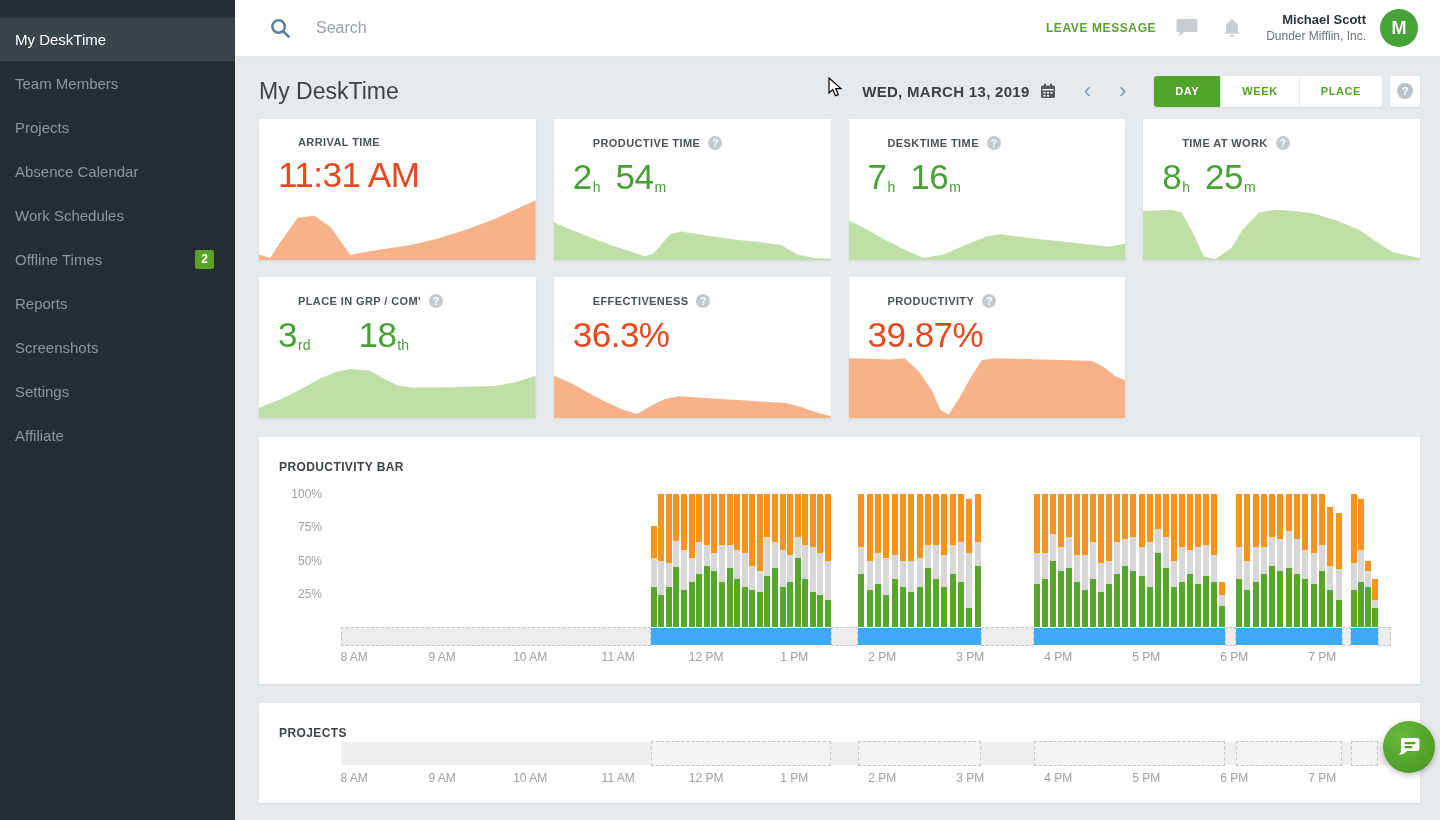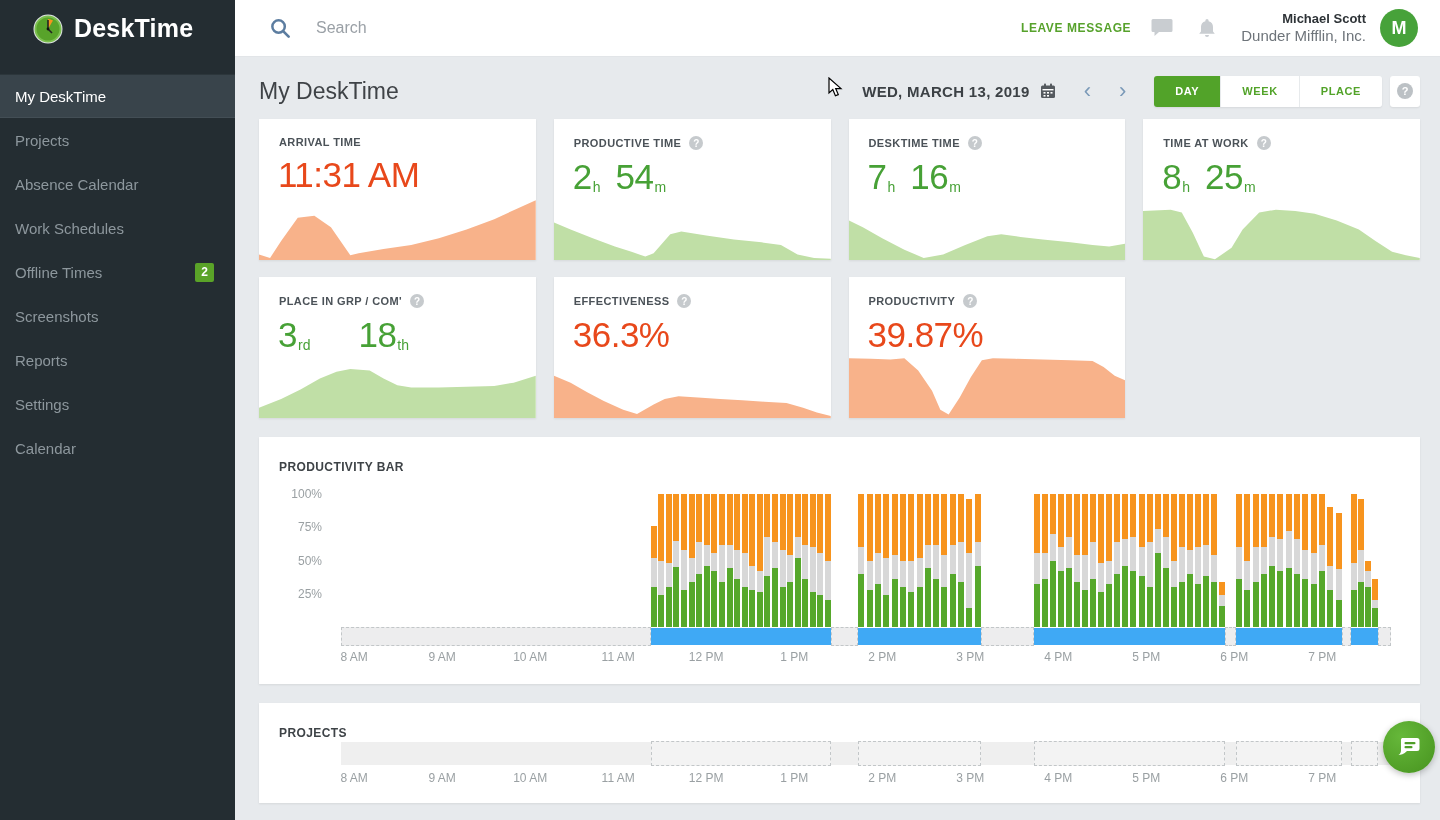--- a/index.html
+++ b/index.html
@@ -21,21 +21,21 @@
   .main { flex:1; display:flex; flex-direction:column; position:relative; }
 
   .topbar { height:57px; background:#ffffff; display:flex; align-items:center; padding:0 22px 0 34px; border-bottom:1px solid #e2e5e8; }
   .search-wrap { display:flex; align-items:center; gap:24px; flex:1; }
   .search-input { border:none; outline:none; font-size:16px; color:#3c4043; width:420px; font-family:"Liberation Sans",sans-serif; }
   .search-input::placeholder { color:#9aa0a6; }
   .leave-message { color:#57a22c; font-size:12px; font-weight:700; letter-spacing:0.6px; cursor:pointer; margin-right:20px; white-space:nowrap; }
   .top-icon { cursor:pointer; margin-right:24px; display:flex; align-items:center; }
   .user-block { text-align:right; margin-right:14px; line-height:1.25; cursor:pointer; }
   .user-name { font-size:13px; font-weight:700; color:#2e3337; }
-  .user-company { font-size:15px; color:#6e747a; }
+  .user-company { font-size:12px; color:#6e747a; }
   .avatar { width:38px; height:38px; border-radius:50%; background:#47a23a; color:#fff; font-size:18px; font-weight:700;
             display:flex; align-items:center; justify-content:center; cursor:pointer; }
 
   .content { flex:1; padding:0 20px 0 24px; position:relative; }
 
   .page-header { display:flex; align-items:center; height:62px; padding-top:6px; }
   .page-title { font-size:23px; color:#3f4347; font-weight:400; }
   .date-group { margin-left:auto; display:flex; align-items:center; gap:10px; cursor:pointer; }
   .date-label { font-size:15px; font-weight:700; color:#3c4145; letter-spacing:0.3px; }
   .chev { font-size:22px; color:#7b9ab8; cursor:pointer; padding:0 14px; user-select:none; }
@@ -47,21 +47,21 @@
   .seg-btn.active { background:#52a329; color:#ffffff; }
   .help-btn { width:30px; height:31px; background:#fff; border-radius:3px; margin-left:8px; display:flex; align-items:center;
               justify-content:center; cursor:pointer; box-shadow:0 1px 2px rgba(0,0,0,0.08); }
   .q-circle { width:16px; height:16px; border-radius:50%; background:#bcc1c5; color:#fff; font-size:11px; font-weight:700;
               display:flex; align-items:center; justify-content:center; }
 
   
   .cards-grid { display:grid; grid-template-columns:repeat(4,1fr); gap:17px 18px; margin-bottom:19px; }
   .card { background:#fff; height:141px; position:relative; overflow:hidden; box-shadow:0 1px 2px rgba(0,0,0,0.08); }
   .card-head { display:flex; align-items:center; gap:8px; padding:17px 20px 0 20px; position:relative; z-index:2; }
-  .card-title { font-size:11px; font-weight:700; color:#4b5258; letter-spacing:0.4px; }
+  .card-title { font-size:11px; font-weight:700; color:#4b5258; letter-spacing:0.4px;margin-left:19px; }
   .help-icon { width:14px; height:14px; border-radius:50%; background:#c6cacd; color:#fff; font-size:10px; font-weight:700;
                display:flex; align-items:center; justify-content:center; cursor:pointer; }
   .card-value { position:relative; z-index:2; margin:7px 0 0 19px; font-size:35px; letter-spacing:-0.5px; white-space:nowrap; }
   .card-value.green { color:#47a136; }
   .card-value.red { color:#e8481b; }
   .value-part + .value-part { margin-left:15px; }
   .card[data-card="place"] .value-part + .value-part { margin-left:48px; }
   .value-unit { font-size:14px; letter-spacing:0; position:relative; top:3px; margin-left:1px; }
   .card-area { position:absolute; left:0; right:0; bottom:0; height:68px; width:100%; z-index:1; }
 
@@ -93,60 +93,51 @@
               background:radial-gradient(circle at 35% 30%, #66b83a, #47931f); display:flex; align-items:center;
               justify-content:center; cursor:pointer; box-shadow:0 2px 6px rgba(0,0,0,0.25); z-index:50; }
   .cursor { position:absolute; left:828px; top:77px; z-index:100; pointer-events:none; }
 </style>
 </head>
 <body>
 
 <div class="app">
 
   <aside class="sidebar">
-    <div class="logo-row">
-      <svg width="30" height="30" viewBox="0 0 30 30">
-        <circle cx="15" cy="15" r="14.5" fill="#dfe3e4"></circle>
-        <circle cx="15" cy="15" r="12.5" fill="#58a32a"></circle>
-        <circle cx="15" cy="15" r="12.5" fill="none" stroke="#7cc04f" stroke-width="2"></circle>
-        <path d="M15 15 L15 5 A10 10 0 0 1 20 6.5 Z" fill="#f7941e"></path>
-        <line x1="15" y1="15" x2="15" y2="6" stroke="#222" stroke-width="1.6"></line>
-        <line x1="15" y1="15" x2="19" y2="19" stroke="#222" stroke-width="1.6"></line>
-        <circle cx="15" cy="15" r="1.4" fill="#111"></circle>
-      </svg>
-      <span class="logo-text">DeskTime</span>
-    </div>
     <nav class="nav">
         <div class="nav-item active">
           <span>My DeskTime</span>
         </div>
         <div class="nav-item">
+          <span>Team Members</span>
+        </div>
+        <div class="nav-item">
           <span>Projects</span>
         </div>
         <div class="nav-item">
           <span>Absence Calendar</span>
         </div>
         <div class="nav-item">
           <span>Work Schedules</span>
         </div>
         <div class="nav-item">
           <span>Offline Times</span>
           <span class="nav-badge">2</span>
         </div>
         <div class="nav-item">
+          <span>Reports</span>
+        </div>
+        <div class="nav-item">
           <span>Screenshots</span>
         </div>
         <div class="nav-item">
-          <span>Reports</span>
-        </div>
-        <div class="nav-item">
           <span>Settings</span>
         </div>
         <div class="nav-item">
-          <span>Calendar</span>
+          <span>Affiliate</span>
         </div>
       </nav>
   </aside>
 
   <div class="main">
 
     <div class="topbar">
       <div class="search-wrap">
         <svg width="23" height="23" viewBox="0 0 24 24">
           <circle cx="10" cy="10" r="6.5" fill="none" stroke="#5c7da0" stroke-width="2.6"></circle>

